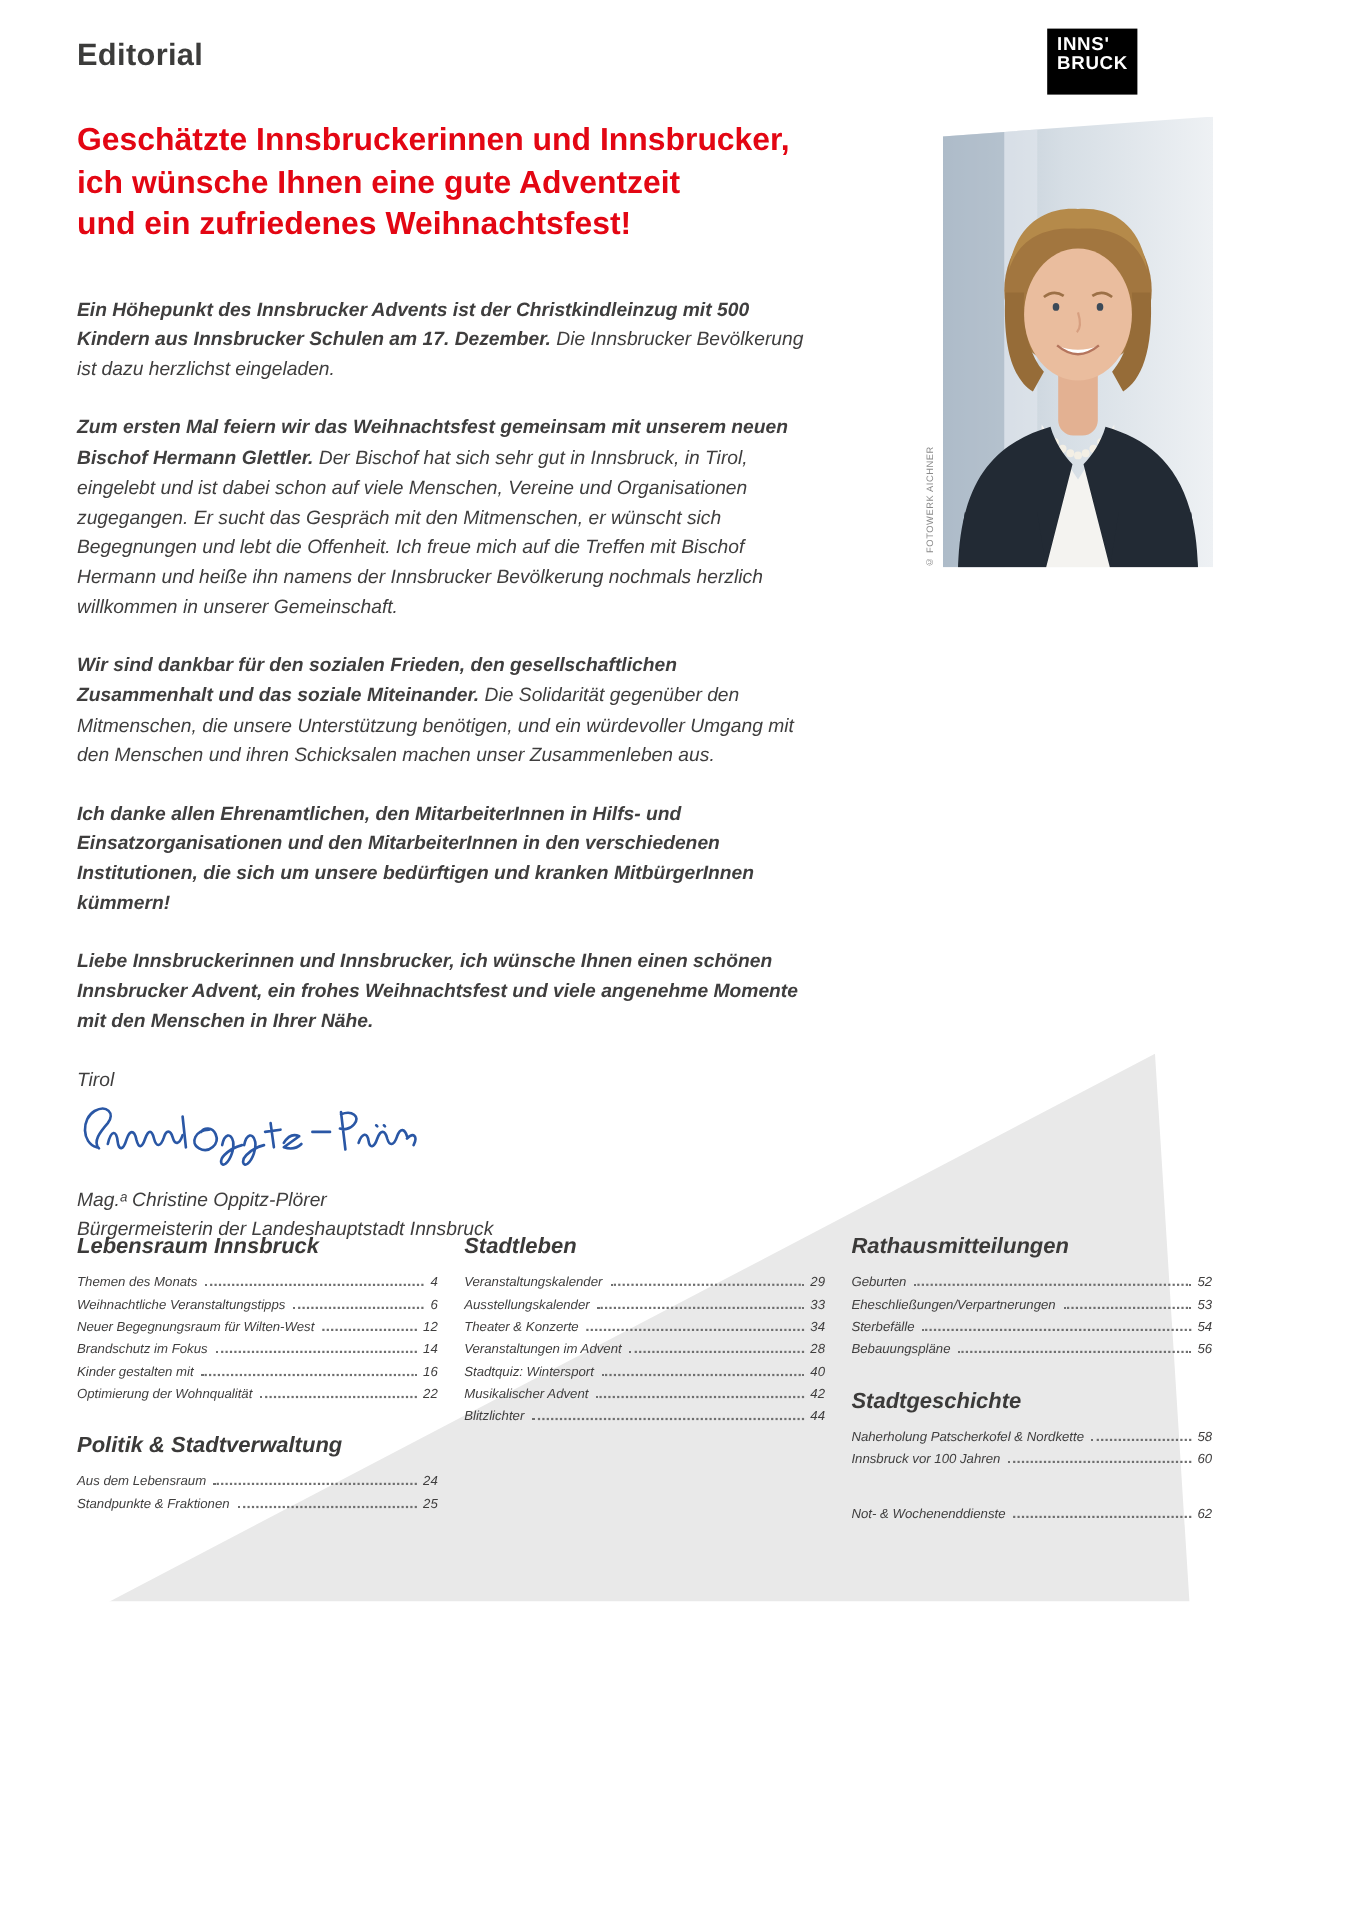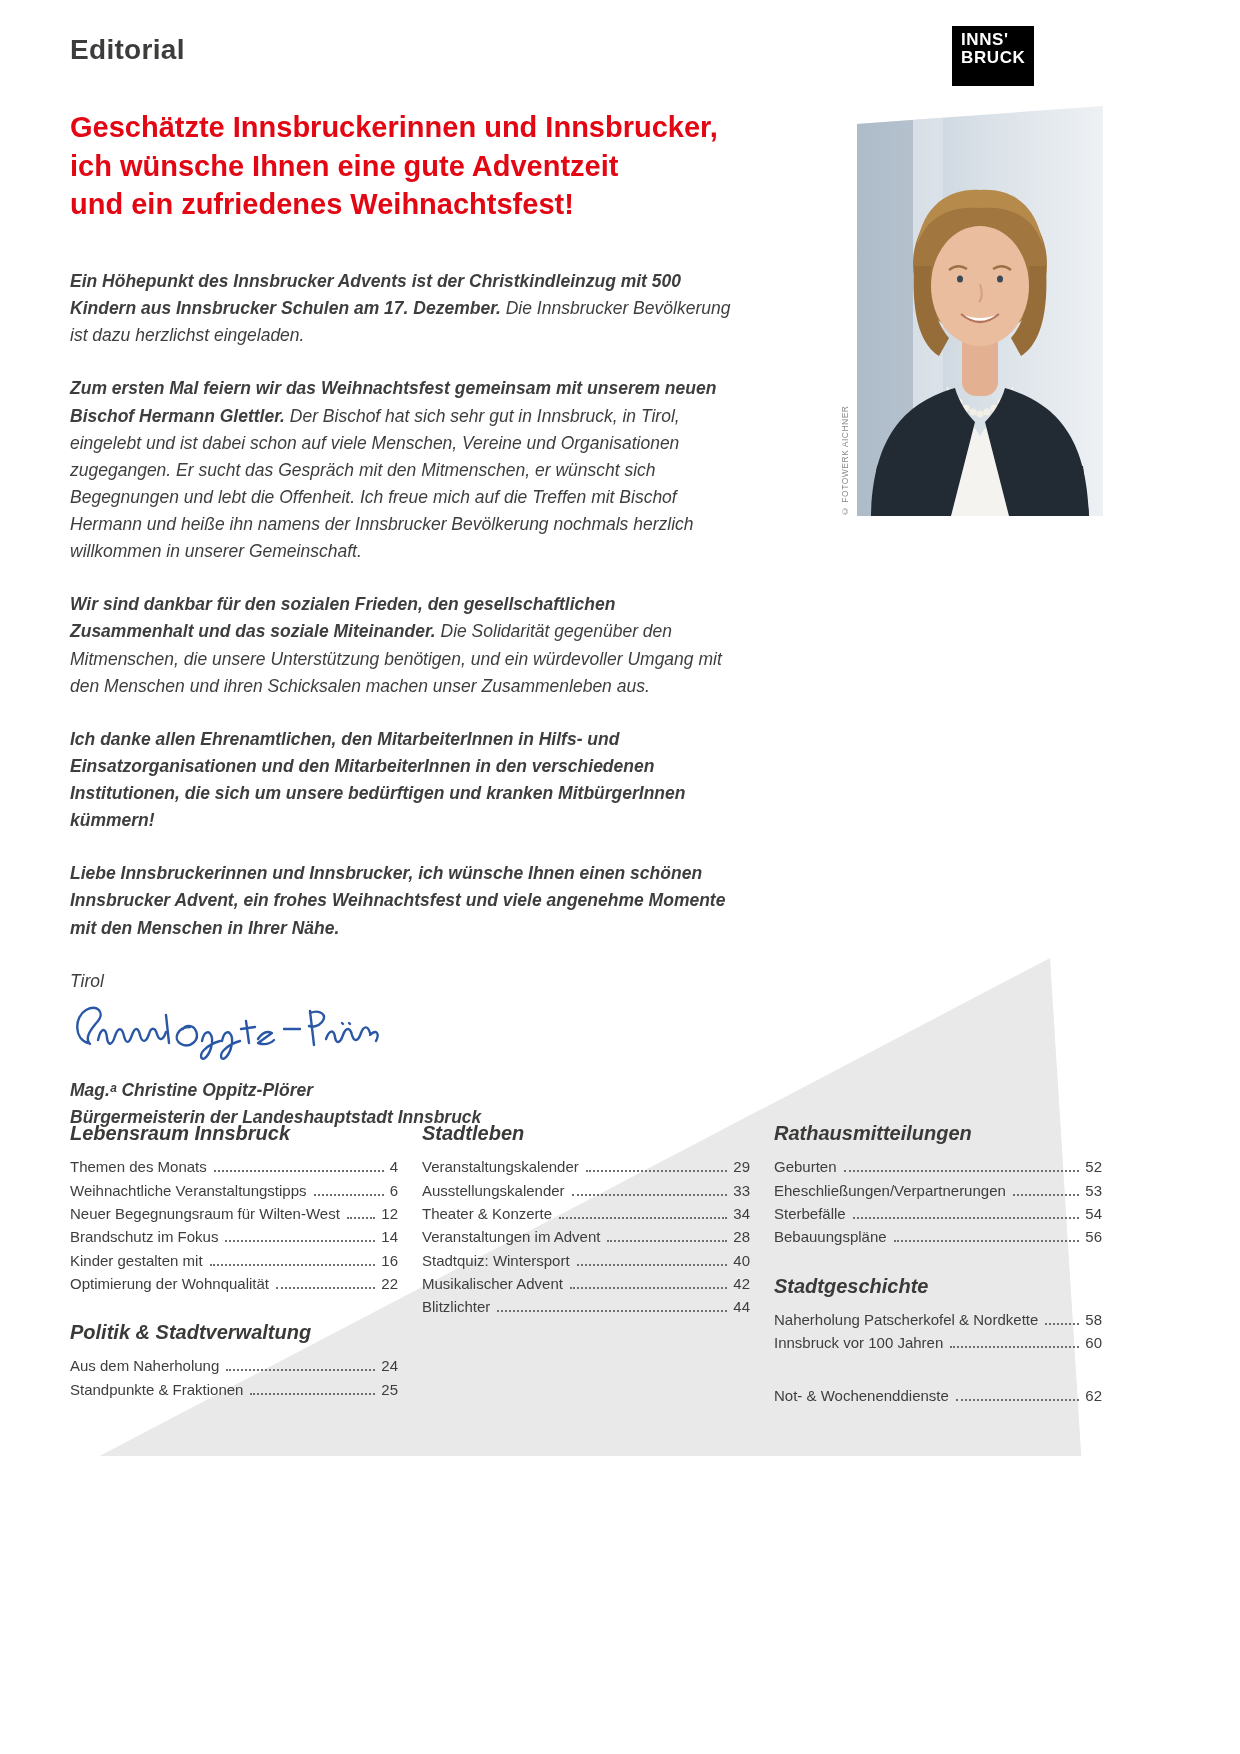--- a/index.html
+++ b/index.html
@@ -26,21 +26,21 @@
   }
   .headline span{display:block;}
   .editorial-body{
     position:absolute;left:70px;top:268px;width:672px;font-style:italic;
     font-size:17.5px;line-height:1.55;color:#3f3e3e;
   }
   .editorial-body p{margin:0 0 26px 0;}
   .editorial-body .lead{font-weight:700;}
   .salutation{margin:6px 0 2px 0;}
   .signature{margin:0 0 8px 0;}
-  .closing-name,.closing-role{line-height:1.55;font-weight:bold;}
+  .closing-name,.closing-role{line-height:1.55;}
   
   .photo{
     position:absolute;left:857px;top:106px;width:246px;height:410px;
     clip-path:polygon(0 18px,100% 0,100% 100%,0 100%);
   }
   .photo svg{display:block;width:100%;height:100%;}
   .photo-credit{
     position:absolute;left:840px;top:402px;height:114px;
     writing-mode:vertical-rl;transform:rotate(180deg);
     font-size:8.5px;color:#8a8a8a;letter-spacing:.5px;white-space:nowrap;
@@ -49,21 +49,21 @@
   .toc{
     position:absolute;left:70px;top:1122px;width:1032px;
     display:grid;grid-template-columns:1fr 1fr 1fr;column-gap:24px;
   }
   .toc-heading{
     font-size:20px;font-weight:700;font-style:italic;color:#3b3a39;margin:0 0 10px 0;
   }
   .toc-section{margin:0 0 26px 0;}
   .toc-section.spacer{margin-top:30px;}
   .toc-item{
-    display:flex;align-items:center;font-size:15px;color:#3f3e3e;padding:3.2px 0;
+    display:flex;align-items:center;font-size:12px;color:#3f3e3e;padding:3.2px 0;font-style:italic;
   }
   .toc-label{white-space:nowrap;}
   .toc-dots{
     flex:1 0 10px;border-bottom:2px dotted #6e6e6e;margin:0 6px 3px 7px;align-self:flex-end;
   }
   .toc-page{white-space:nowrap;}
   
   .footer{
     position:absolute;left:673px;top:1690px;width:390px;text-align:left;color:#3c3c3b;
   }
@@ -204,21 +204,21 @@
           </div>
           <div class="toc-item">
             <span class="toc-label">Optimierung der Wohnqualität</span>
             <span class="toc-dots"></span>
             <span class="toc-page">22</span>
           </div>
         </div>
         <div class="toc-section">
           <div class="toc-heading">Politik &amp; Stadtverwaltung</div>
           <div class="toc-item">
-            <span class="toc-label">Aus dem Naherholung</span>
+            <span class="toc-label">Aus dem Lebensraum</span>
             <span class="toc-dots"></span>
             <span class="toc-page">24</span>
           </div>
           <div class="toc-item">
             <span class="toc-label">Standpunkte &amp; Fraktionen</span>
             <span class="toc-dots"></span>
             <span class="toc-page">25</span>
           </div>
         </div>
       </div>

